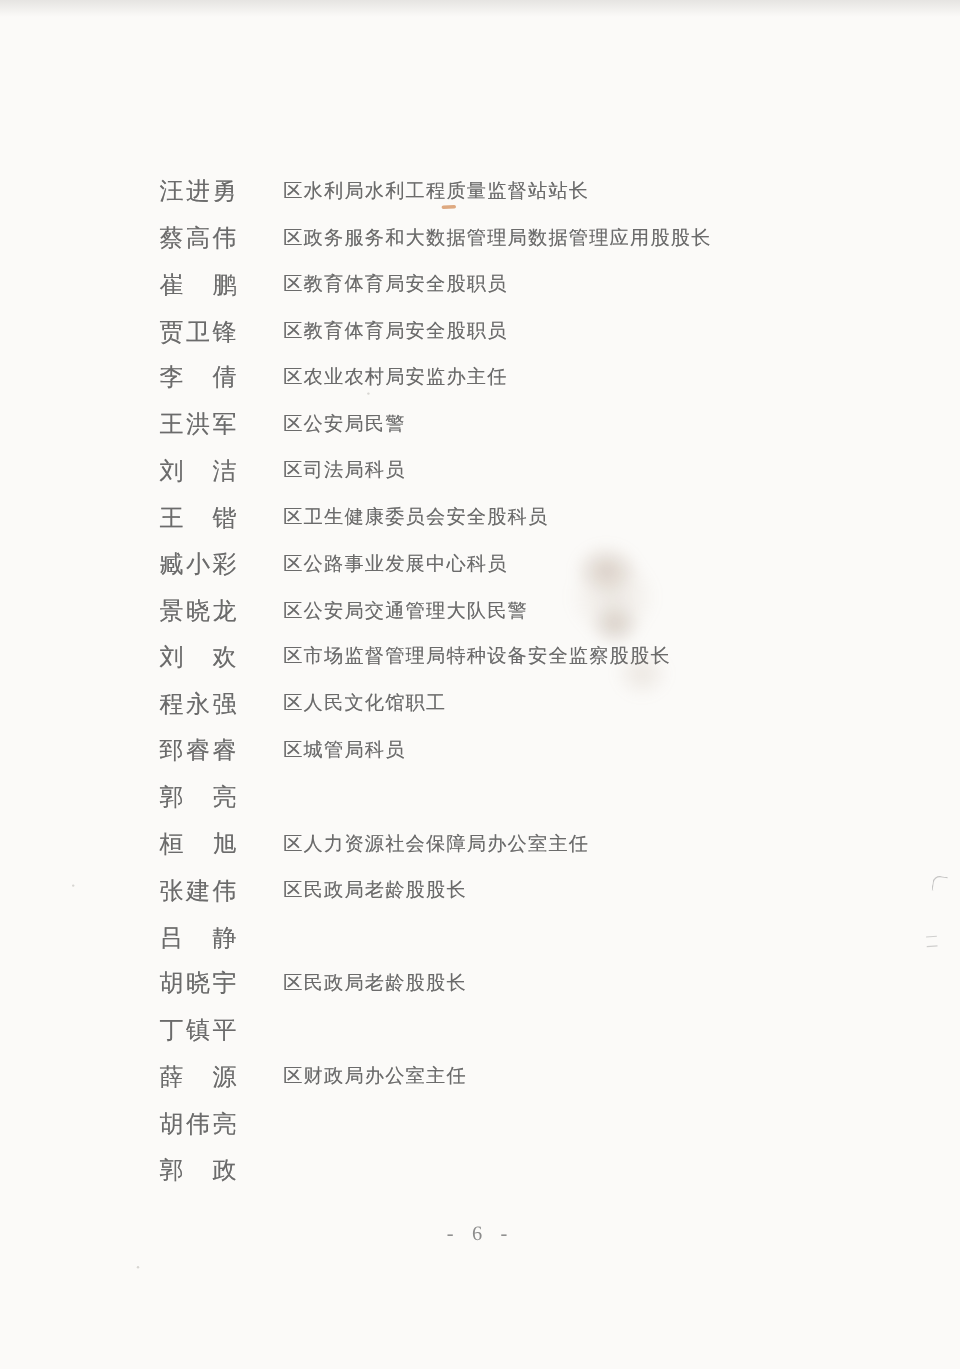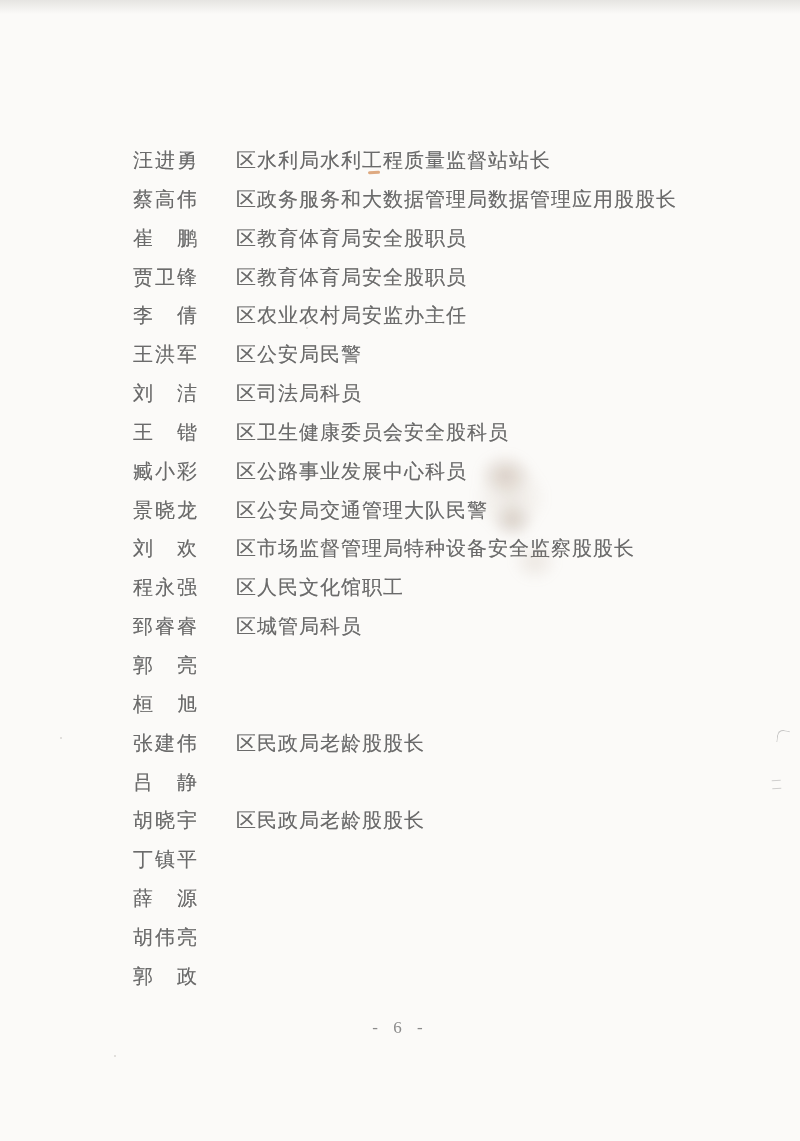--- a/index.html
+++ b/index.html
@@ -41,21 +41,21 @@
     justify-content: space-between;
     width: 64px;
     flex: 0 0 64px;
     margin-right: 39px;
     font-size: 20px;
     line-height: 24px;
     
     text-shadow: 0 0 0.5px rgba(110,110,110,0.55);
   }
   .title {
-    font-size: 20px;
+    font-size: 16px;
     line-height: 24px;
     letter-spacing: 1px;
     white-space: nowrap;
     text-shadow: 0 0 0.5px rgba(110,110,110,0.55);
   }
   .page-number {
     position: absolute;
     top: 1018px;
     left: 0;
     width: 796px;
@@ -237,20 +237,21 @@
           <span>郭</span>
           <span>亮</span>
         </div>
     </div>
 
     <div class="row">
       <div class="name">
           <span>桓</span>
           <span>旭</span>
         </div>
+      <div class="title">区人力资源社会保障局办公室主任</div>
     </div>
 
     <div class="row">
       <div class="name">
           <span>张</span>
           <span>建</span>
           <span>伟</span>
         </div>
       <div class="title">区民政局老龄股股长</div>
     </div>
@@ -277,20 +278,21 @@
           <span>镇</span>
           <span>平</span>
         </div>
     </div>
 
     <div class="row">
       <div class="name">
           <span>薛</span>
           <span>源</span>
         </div>
+      <div class="title">区财政局办公室主任</div>
     </div>
 
     <div class="row">
       <div class="name">
           <span>胡</span>
           <span>伟</span>
           <span>亮</span>
         </div>
     </div>
 

